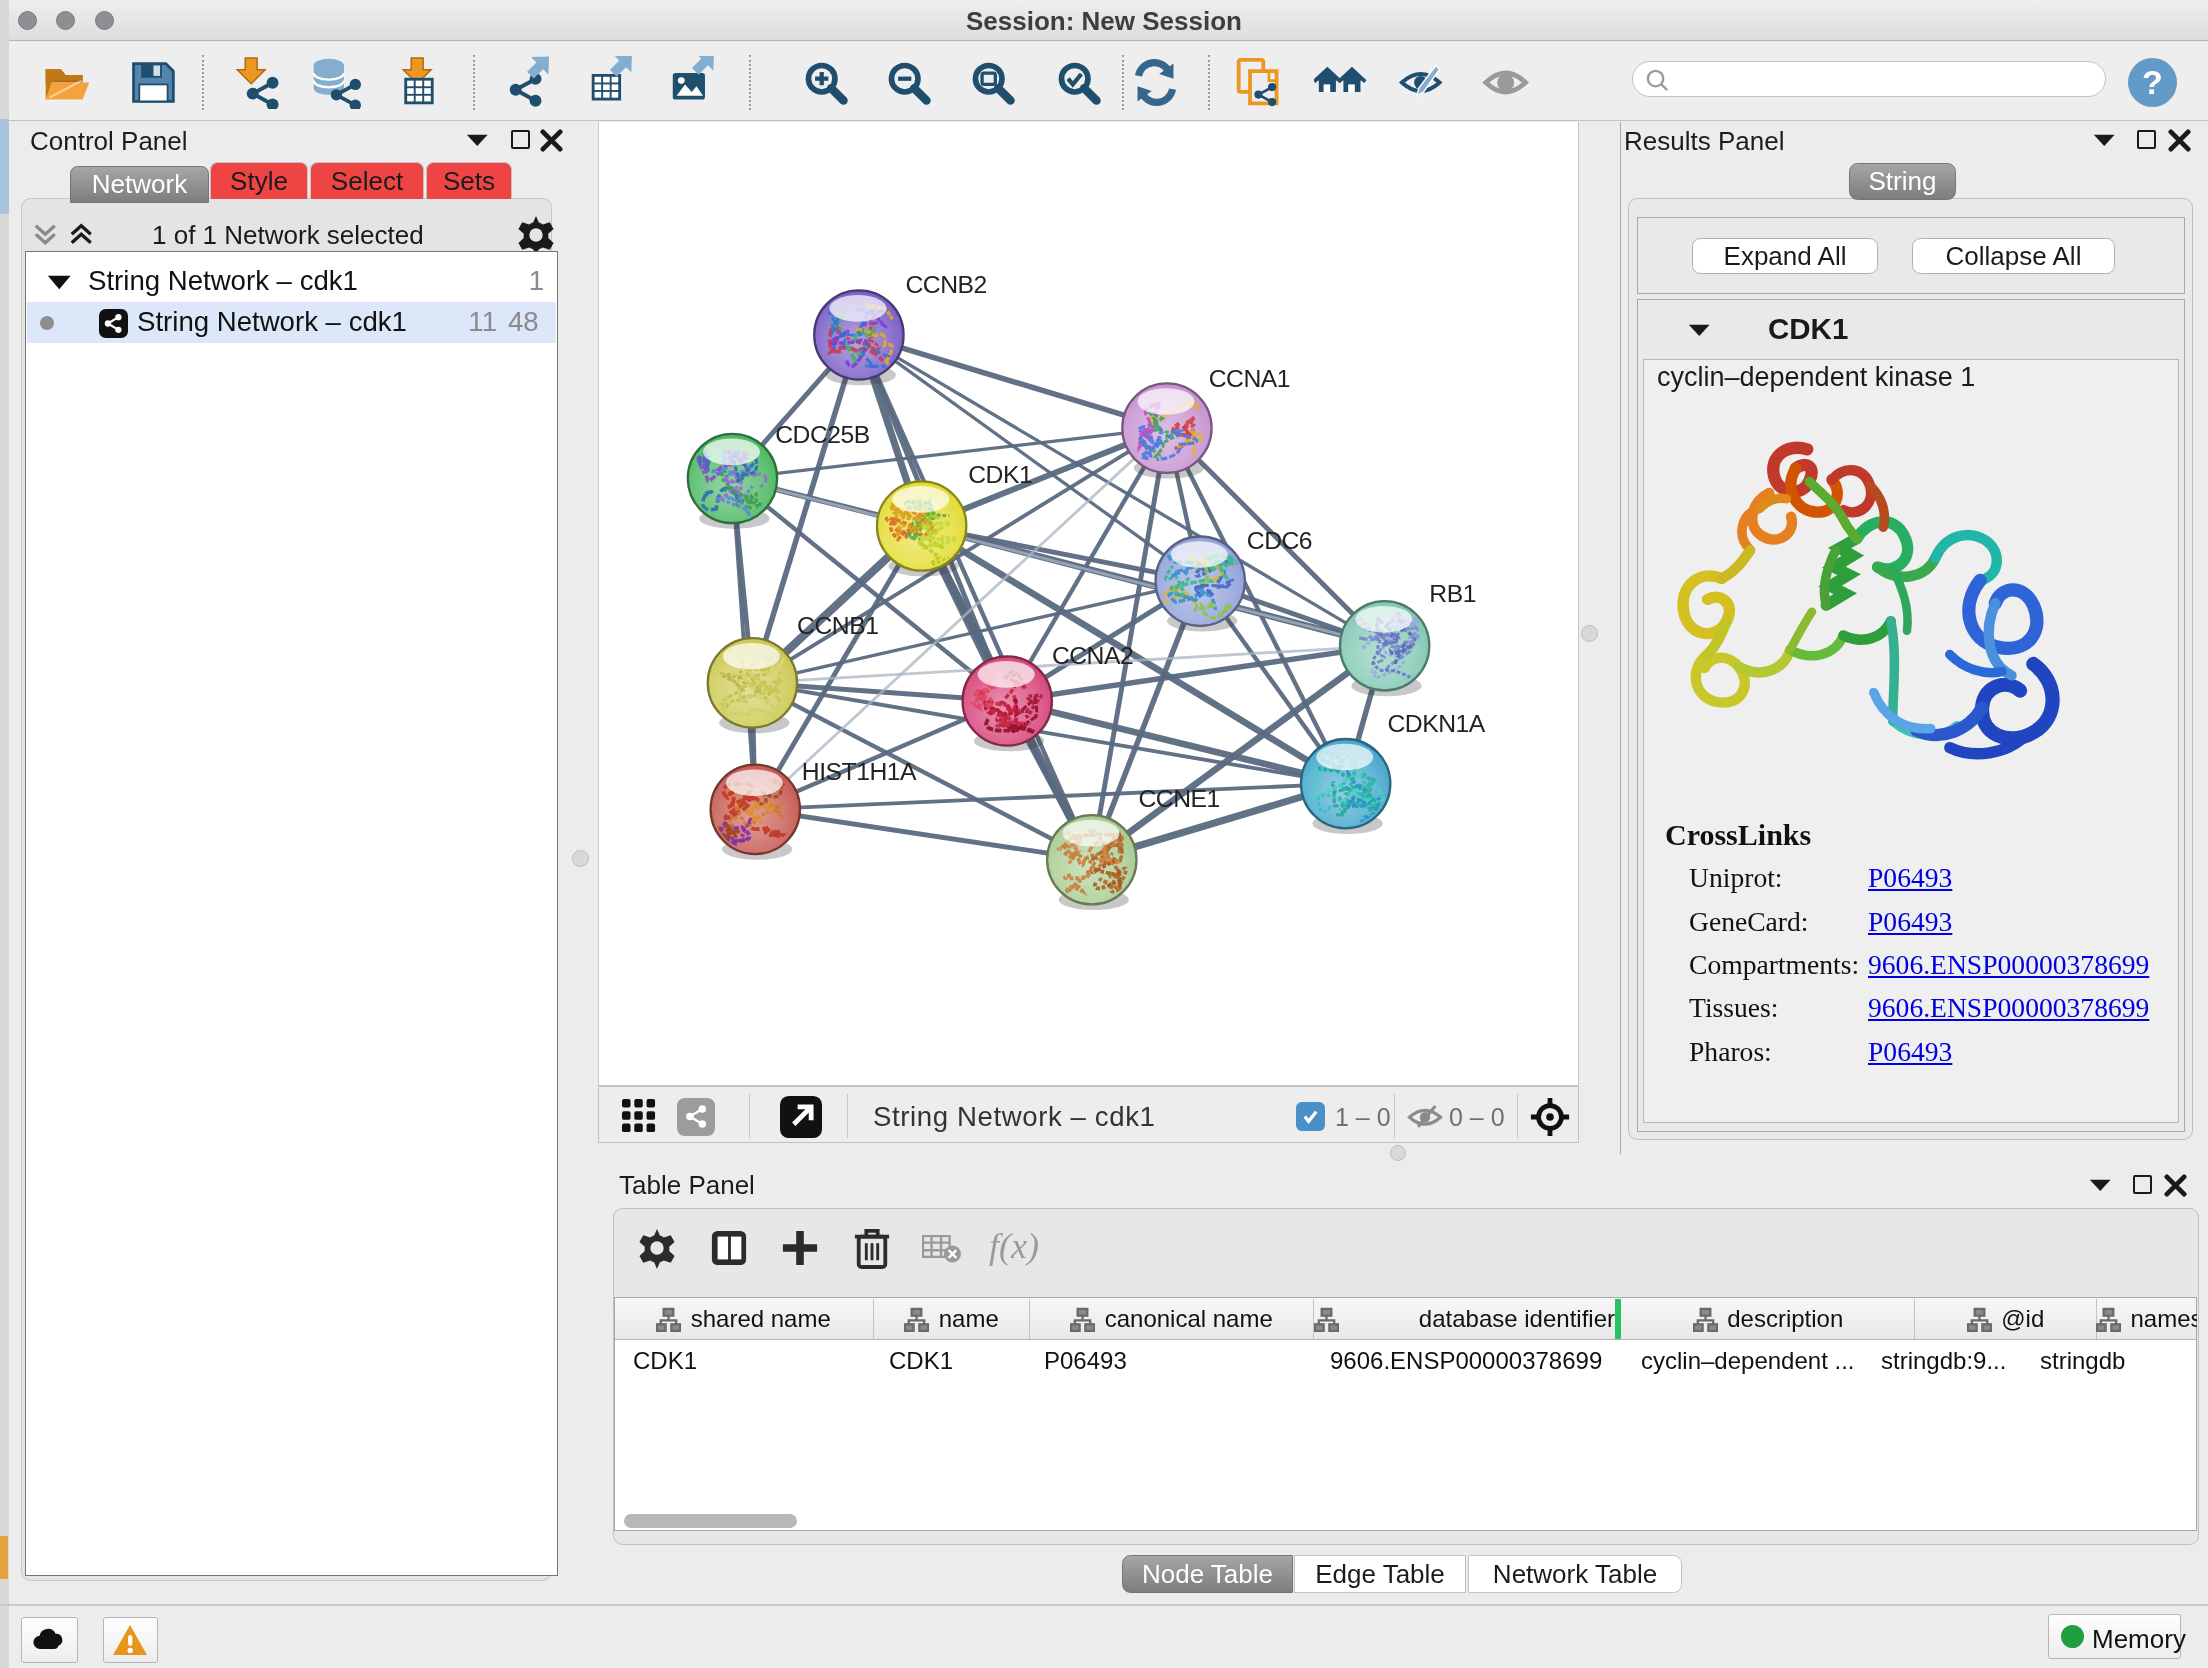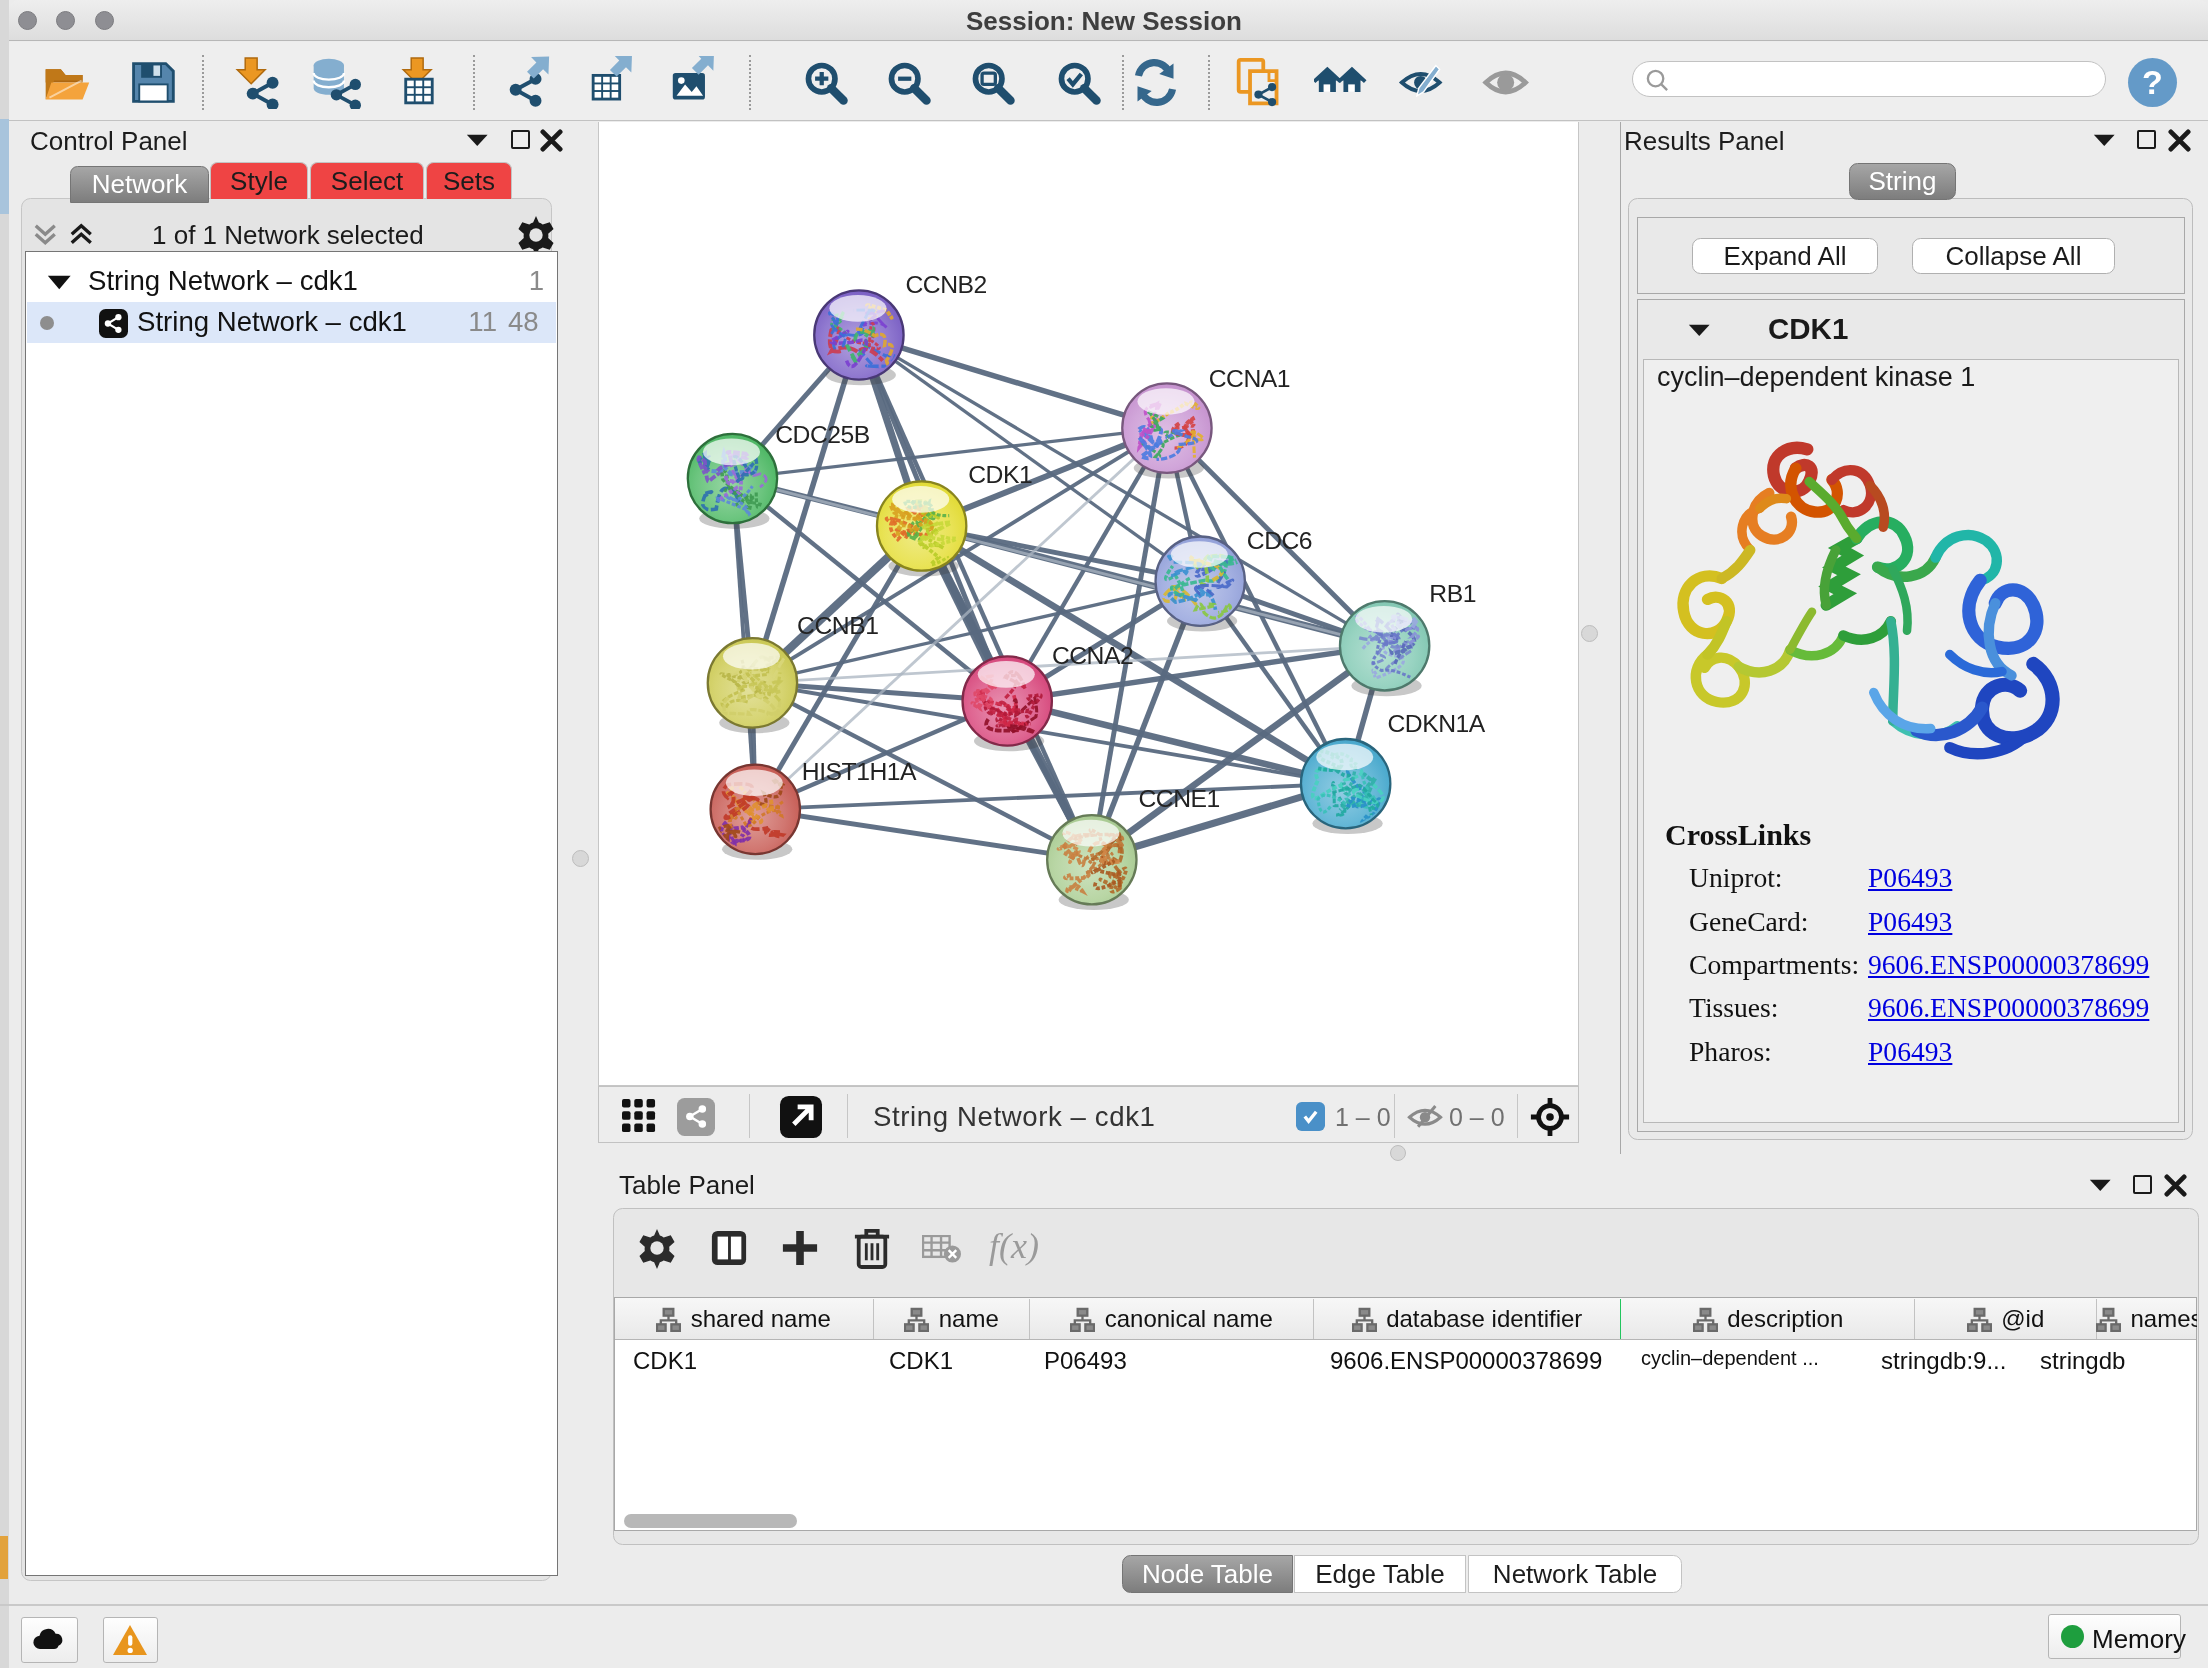--- a/index.html
+++ b/index.html
@@ -755,21 +755,21 @@
     <svg width="25" height="25" viewBox="0 0 26 26" style="margin-right:9.5px;flex:none">
       <g fill="none" stroke="#6a6a6a" stroke-width="2.4">
         <rect x="8" y="2" width="10" height="7" fill="#8a8a8a"></rect>
         <path d="M13 9 v5 M5 18 v-4 h16 v4"></path>
         <rect x="1" y="18" width="9" height="7" fill="#8a8a8a"></rect>
         <rect x="16" y="18" width="9" height="7" fill="#8a8a8a"></rect>
       </g>
     </svg>
     <span style="white-space:nowrap">canonical name</span>
   </div>
-<div class="abs" style="left:1314px;top:1299px;width:307px;height:40px;border-right:1px solid #22c55e;display:flex;align-items:center;justify-content:center;font-size:24px;color:#111;overflow:hidden">
+<div class="abs" style="left:1314px;top:1299px;width:307px;height:40px;border-right:6px solid #22c55e;display:flex;align-items:center;justify-content:space-between;font-size:24px;color:#111;overflow:hidden">
     <svg width="25" height="25" viewBox="0 0 26 26" style="margin-right:9.5px;flex:none">
       <g fill="none" stroke="#6a6a6a" stroke-width="2.4">
         <rect x="8" y="2" width="10" height="7" fill="#8a8a8a"></rect>
         <path d="M13 9 v5 M5 18 v-4 h16 v4"></path>
         <rect x="1" y="18" width="9" height="7" fill="#8a8a8a"></rect>
         <rect x="16" y="18" width="9" height="7" fill="#8a8a8a"></rect>
       </g>
     </svg>
     <span style="white-space:nowrap">database identifier</span>
   </div>
@@ -803,21 +803,21 @@
         <rect x="1" y="18" width="9" height="7" fill="#8a8a8a"></rect>
         <rect x="16" y="18" width="9" height="7" fill="#8a8a8a"></rect>
       </g>
     </svg>
     <span style="white-space:nowrap">namespace</span>
   </div>
 <div class="abs" style="left:633px;top:1347px;font-size:24px;color:#111">CDK1</div>
 <div class="abs" style="left:889px;top:1347px;font-size:24px;color:#111">CDK1</div>
 <div class="abs" style="left:1044px;top:1347px;font-size:24px;color:#111">P06493</div>
 <div class="abs" style="left:1330px;top:1347px;font-size:24px;color:#111">9606.ENSP00000378699</div>
-<div class="abs" style="left:1641px;top:1347px;font-size:20px;color:#111">cyclin–dependent ...</div>
+<div class="abs" style="left:1641px;top:1347px;font-size:24px;color:#111">cyclin–dependent ...</div>
 <div class="abs" style="left:1881px;top:1347px;font-size:24px;color:#111">stringdb:9...</div>
 <div class="abs" style="left:2040px;top:1347px;font-size:24px;color:#111">stringdb</div>
 <div class="abs" style="left:624px;top:1514px;width:173px;height:14.3px;background:#b8b8b8;border-radius:7.6px"></div>
 
 <div class="btab tabsel" style="left:1122px;top:1555px;width:171px;border-radius:8.6px 0 0 8.6px">Node Table</div>
 <div class="btab" style="left:1294px;top:1555px;width:172px">Edge Table</div>
 <div class="btab" style="left:1468px;top:1555px;width:214px;border-radius:0 8.6px 8.6px 0">Network Table</div>
 
 <div class="abs" style="left:0;top:1604px;width:2208px;height:1.9px;background:#c9c9c9"></div>
 <div class="abs" style="left:21px;top:1617px;width:57px;height:46px;background:linear-gradient(#fefefe,#ededed);border:1px solid #b5b5b5;border-radius:2.9px"></div>

